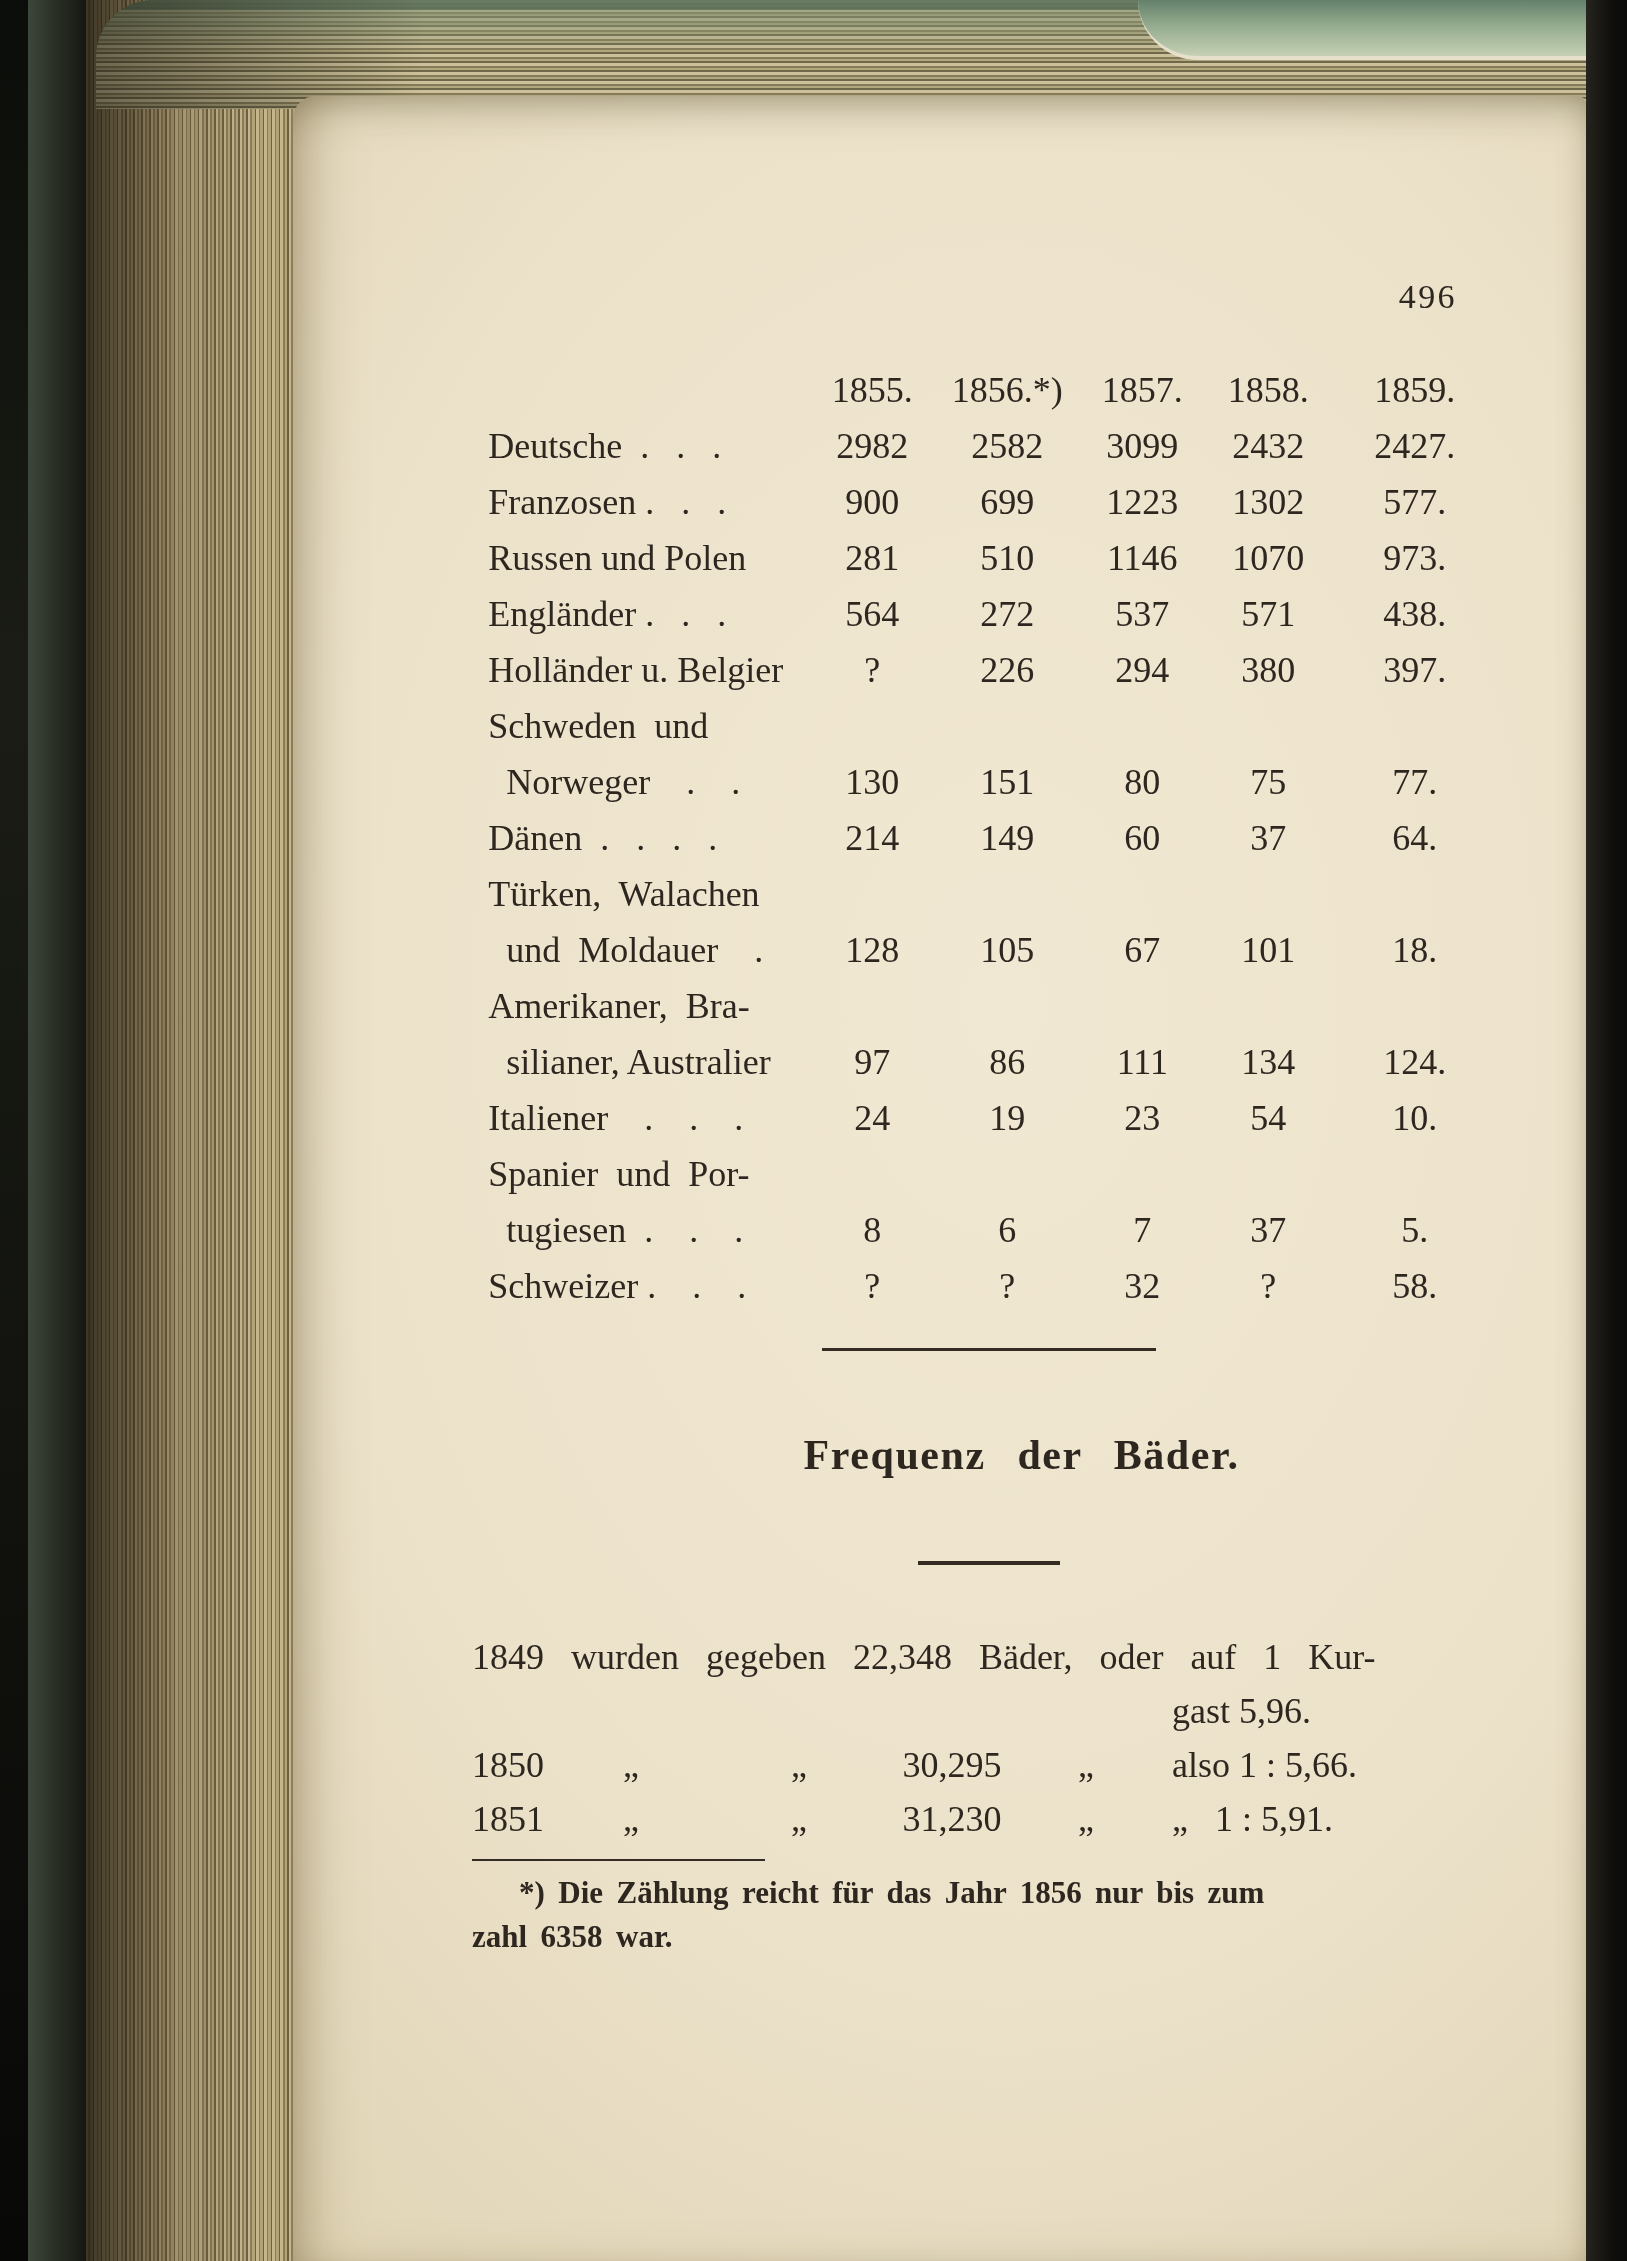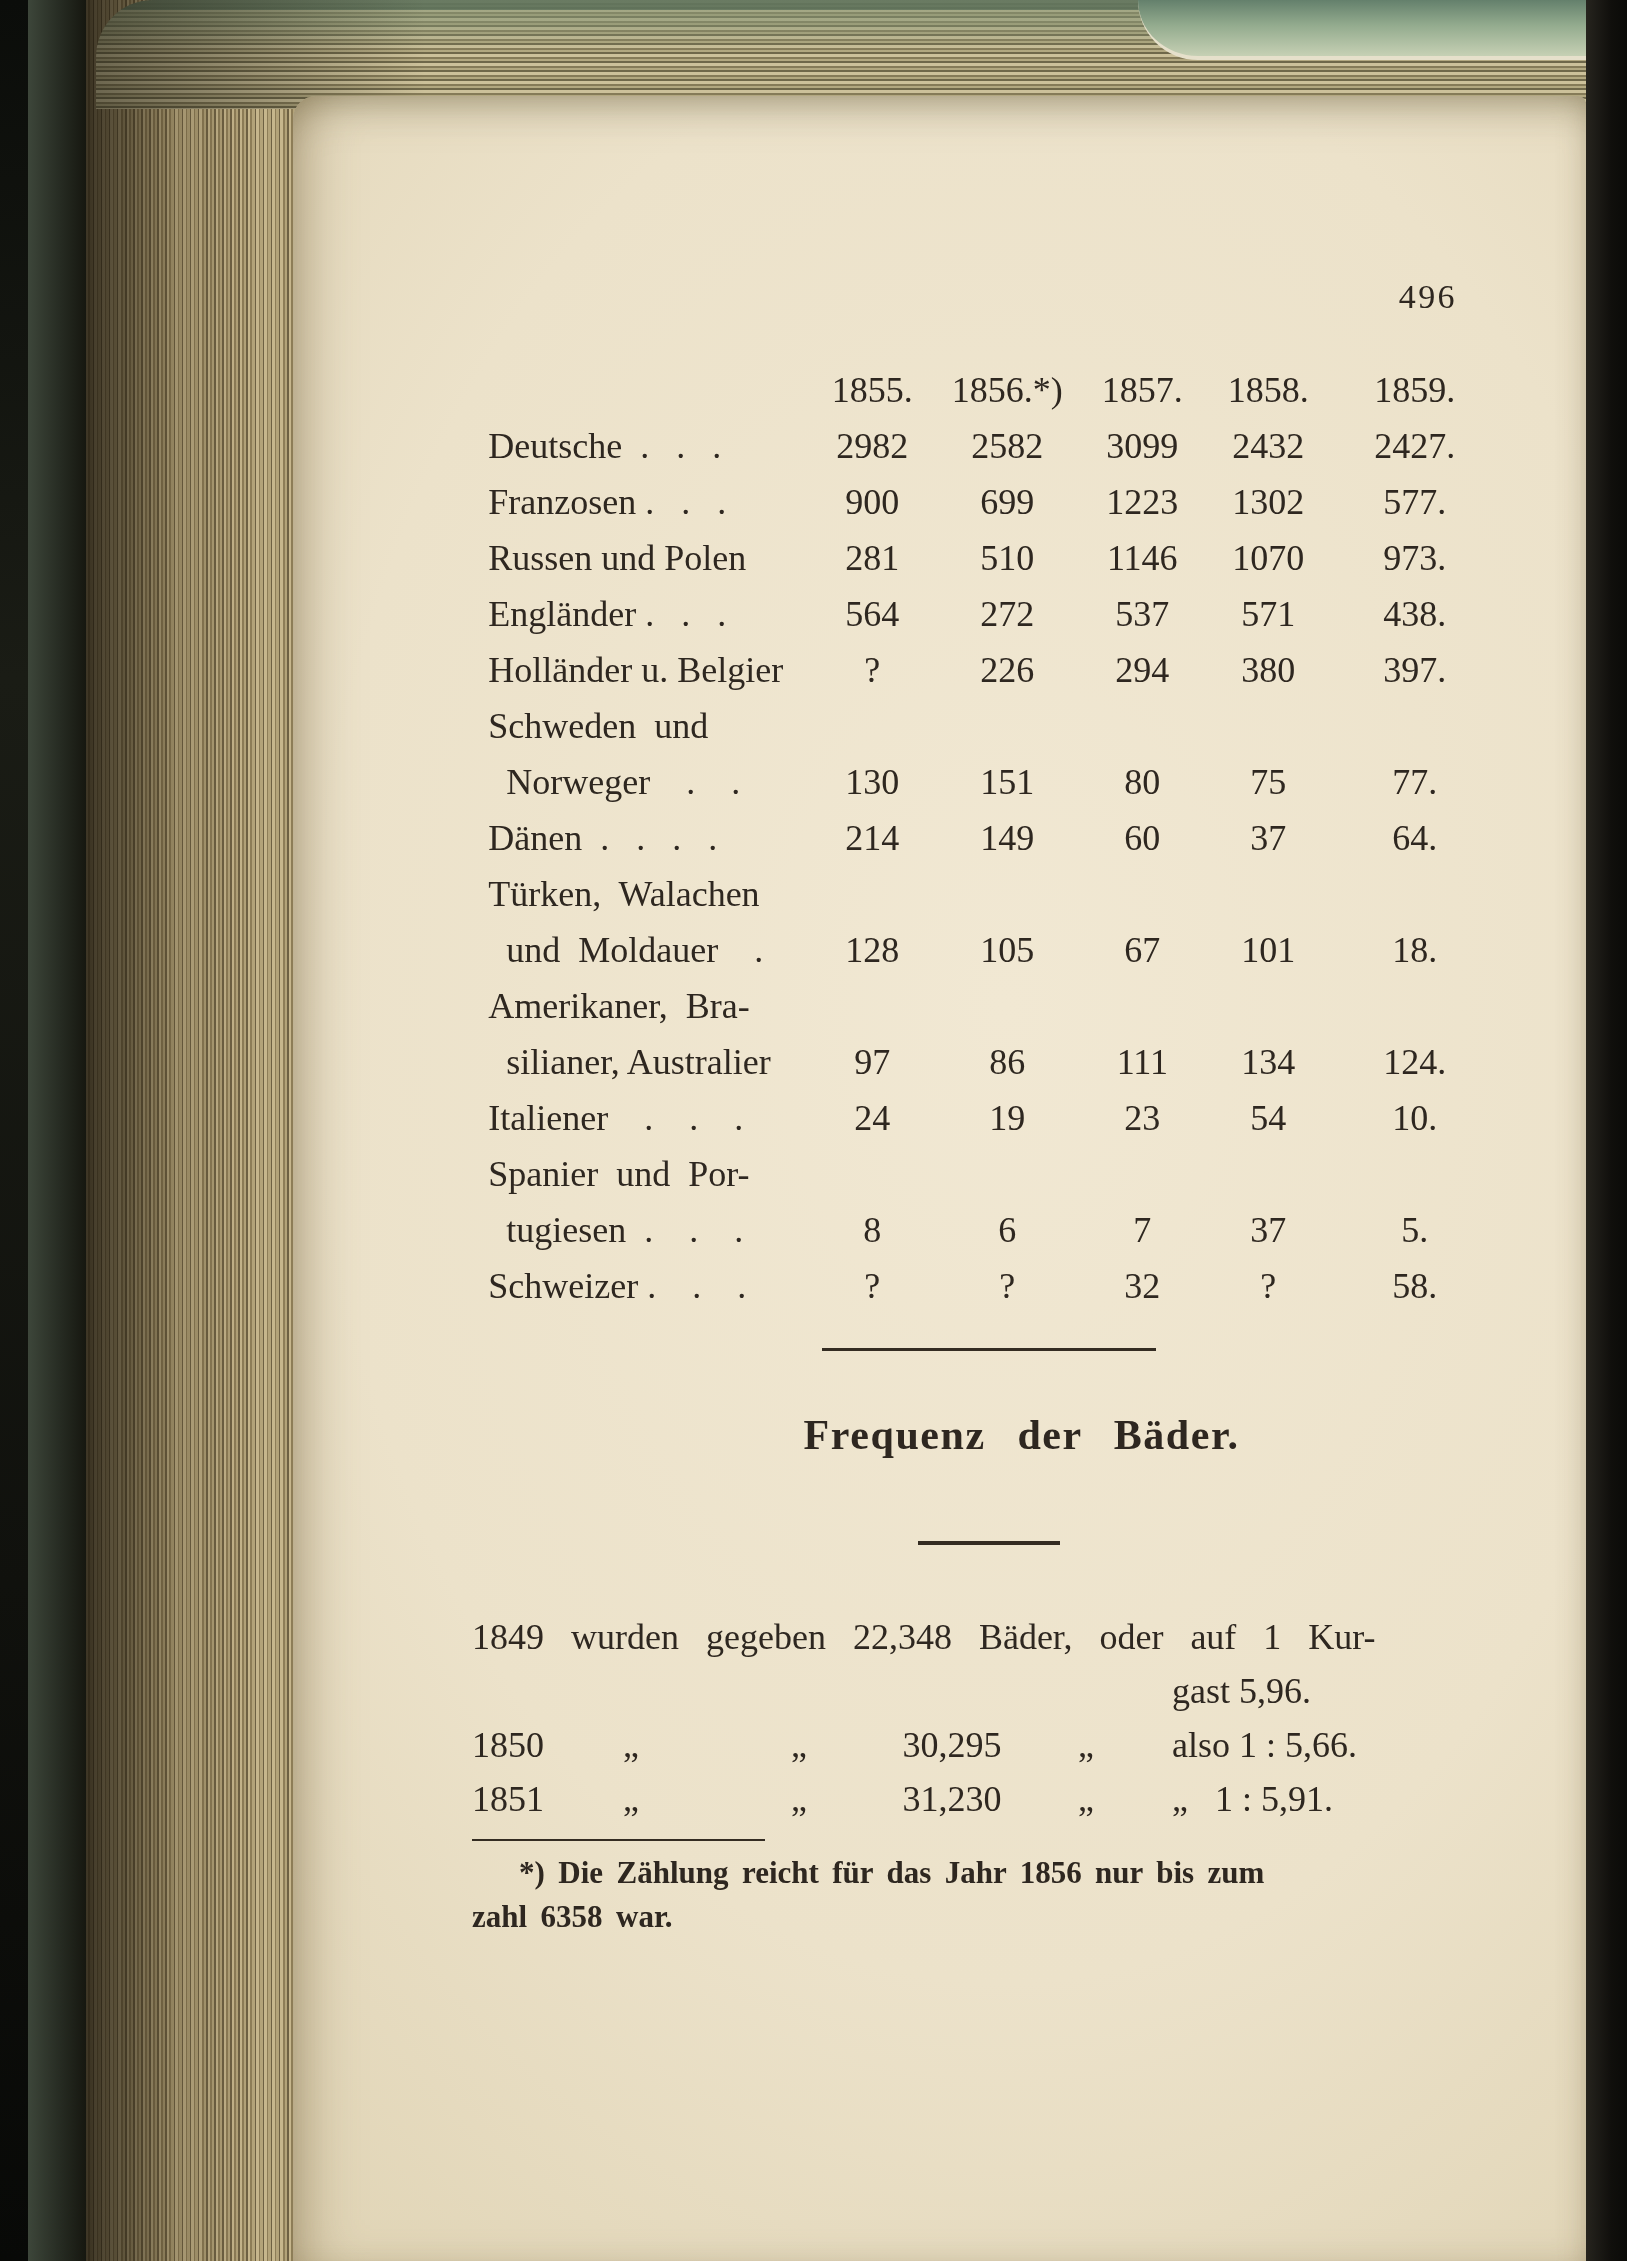--- a/index.html
+++ b/index.html
@@ -67,21 +67,21 @@
   .tline { display:flex; height:56px; line-height:56px; }
   .tlabel { width:319px; white-space:pre; }
   .tcell { text-align:center; white-space:pre; }
   .c0{width:130px}.c1{width:140px}.c2{width:130px}.c3{width:122px}.c4{width:171px}
 
   .divider { background:#342c22; height:3.3px; margin-left:auto; margin-right:auto; }
   .div-long { width:334px; margin-top:34px; }
   .div-short { width:142px; margin-top:81px; }
 
   .section-title {
-    margin-top:60px; padding-left:65px; text-align:center;
+    margin-top:80px; padding-left:65px; text-align:center;
     font-size:42px; line-height:49px; font-weight:bold;
     letter-spacing:1.6px; word-spacing:19.5px;
   }
 
   
   .baths { margin-top:65px; font-size:36px; }
   .bline { height:54px; line-height:54px; white-space:pre; }
   .b-first { word-spacing:18px; }
   .b-cont { padding-left:700px; }
   .brow { position:relative; }

